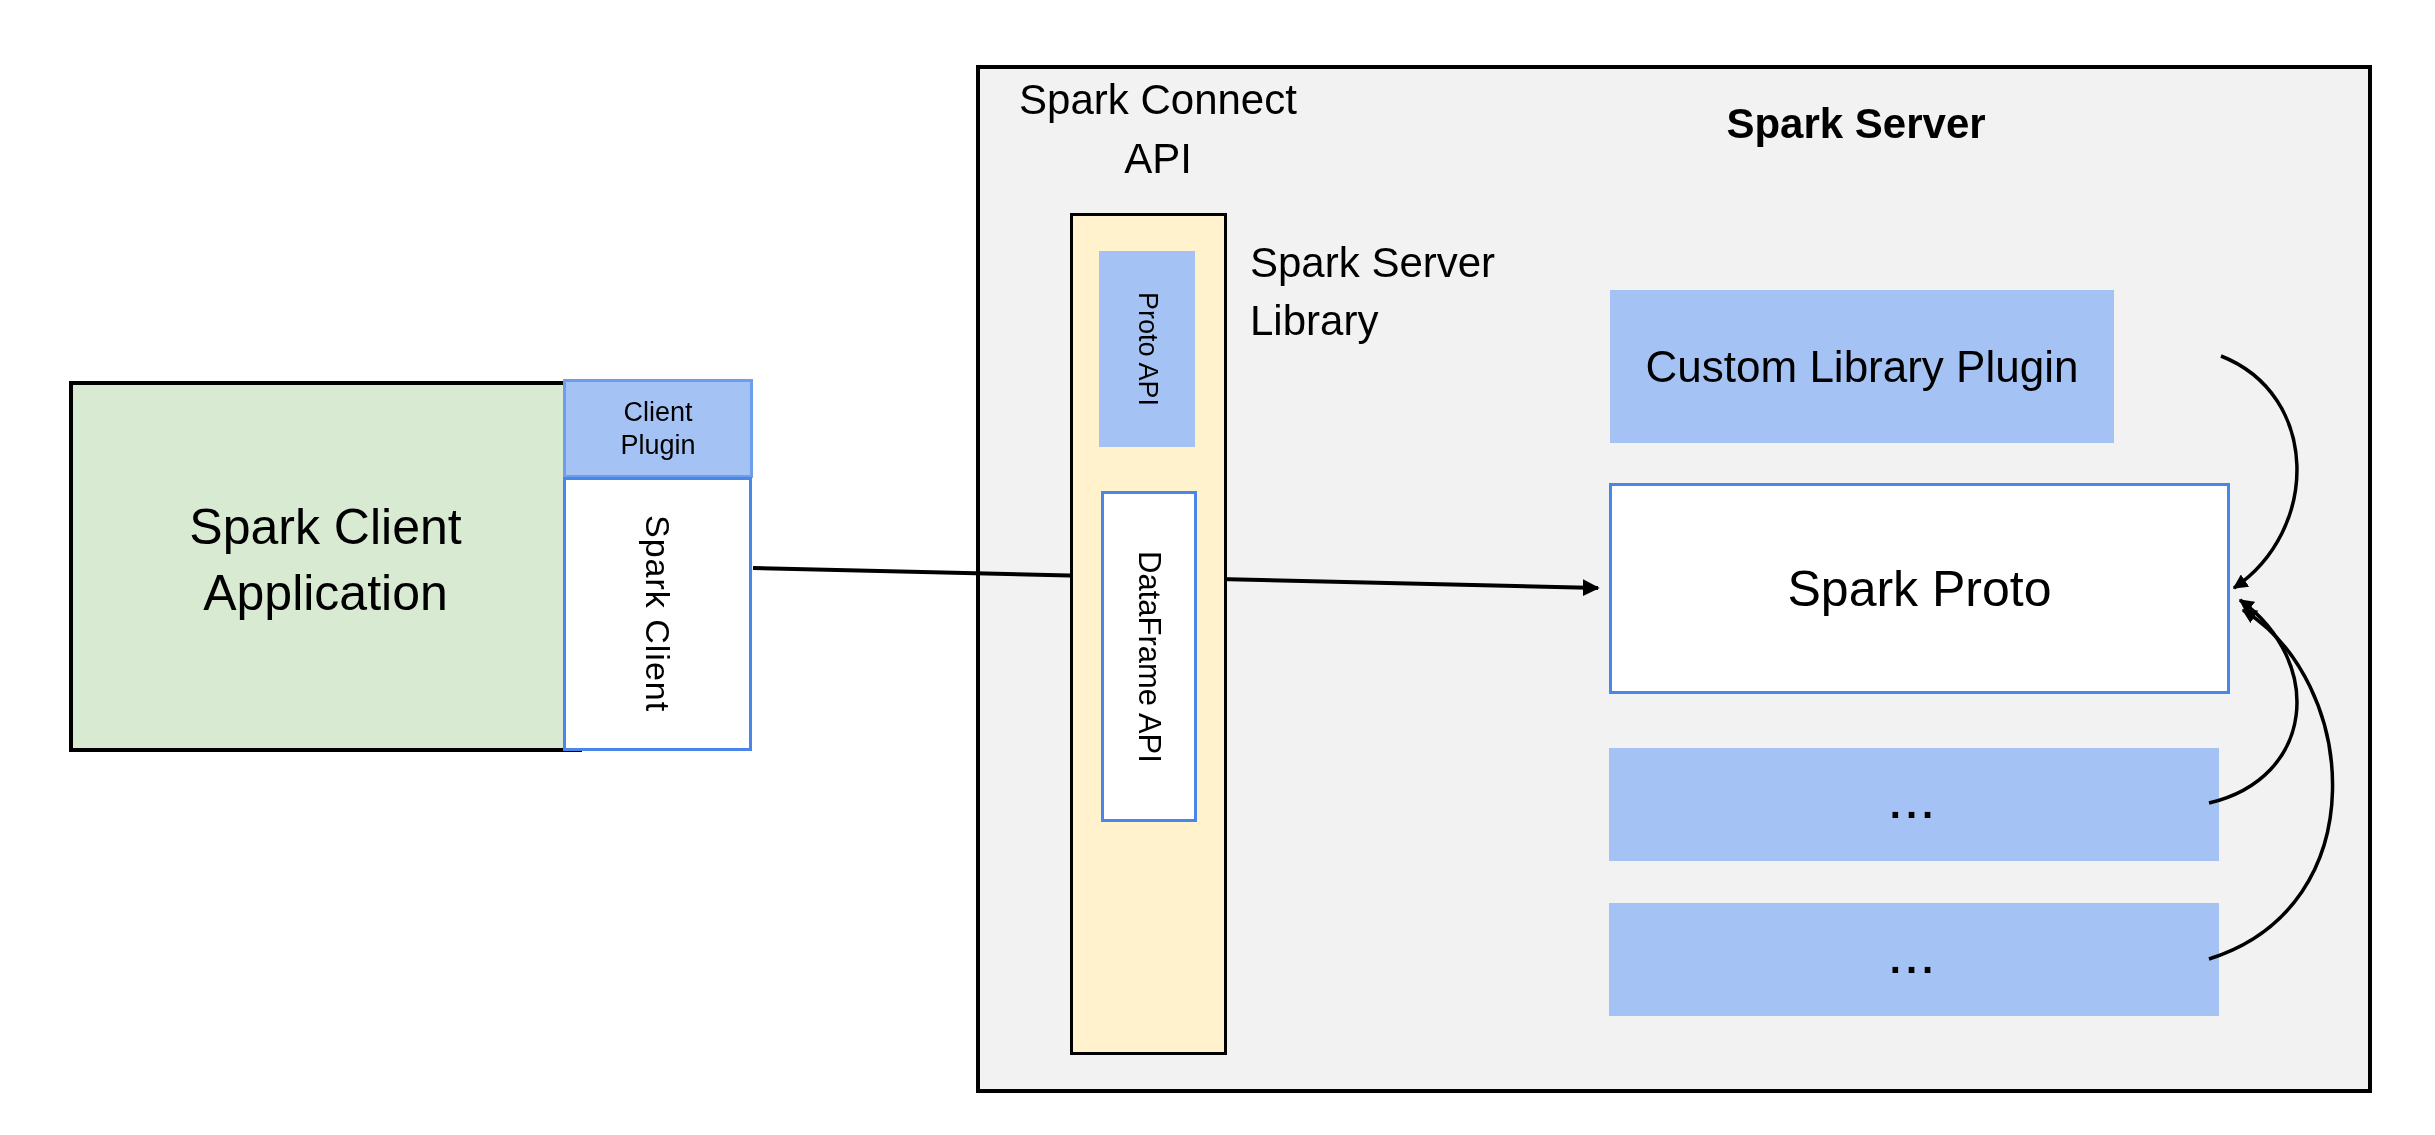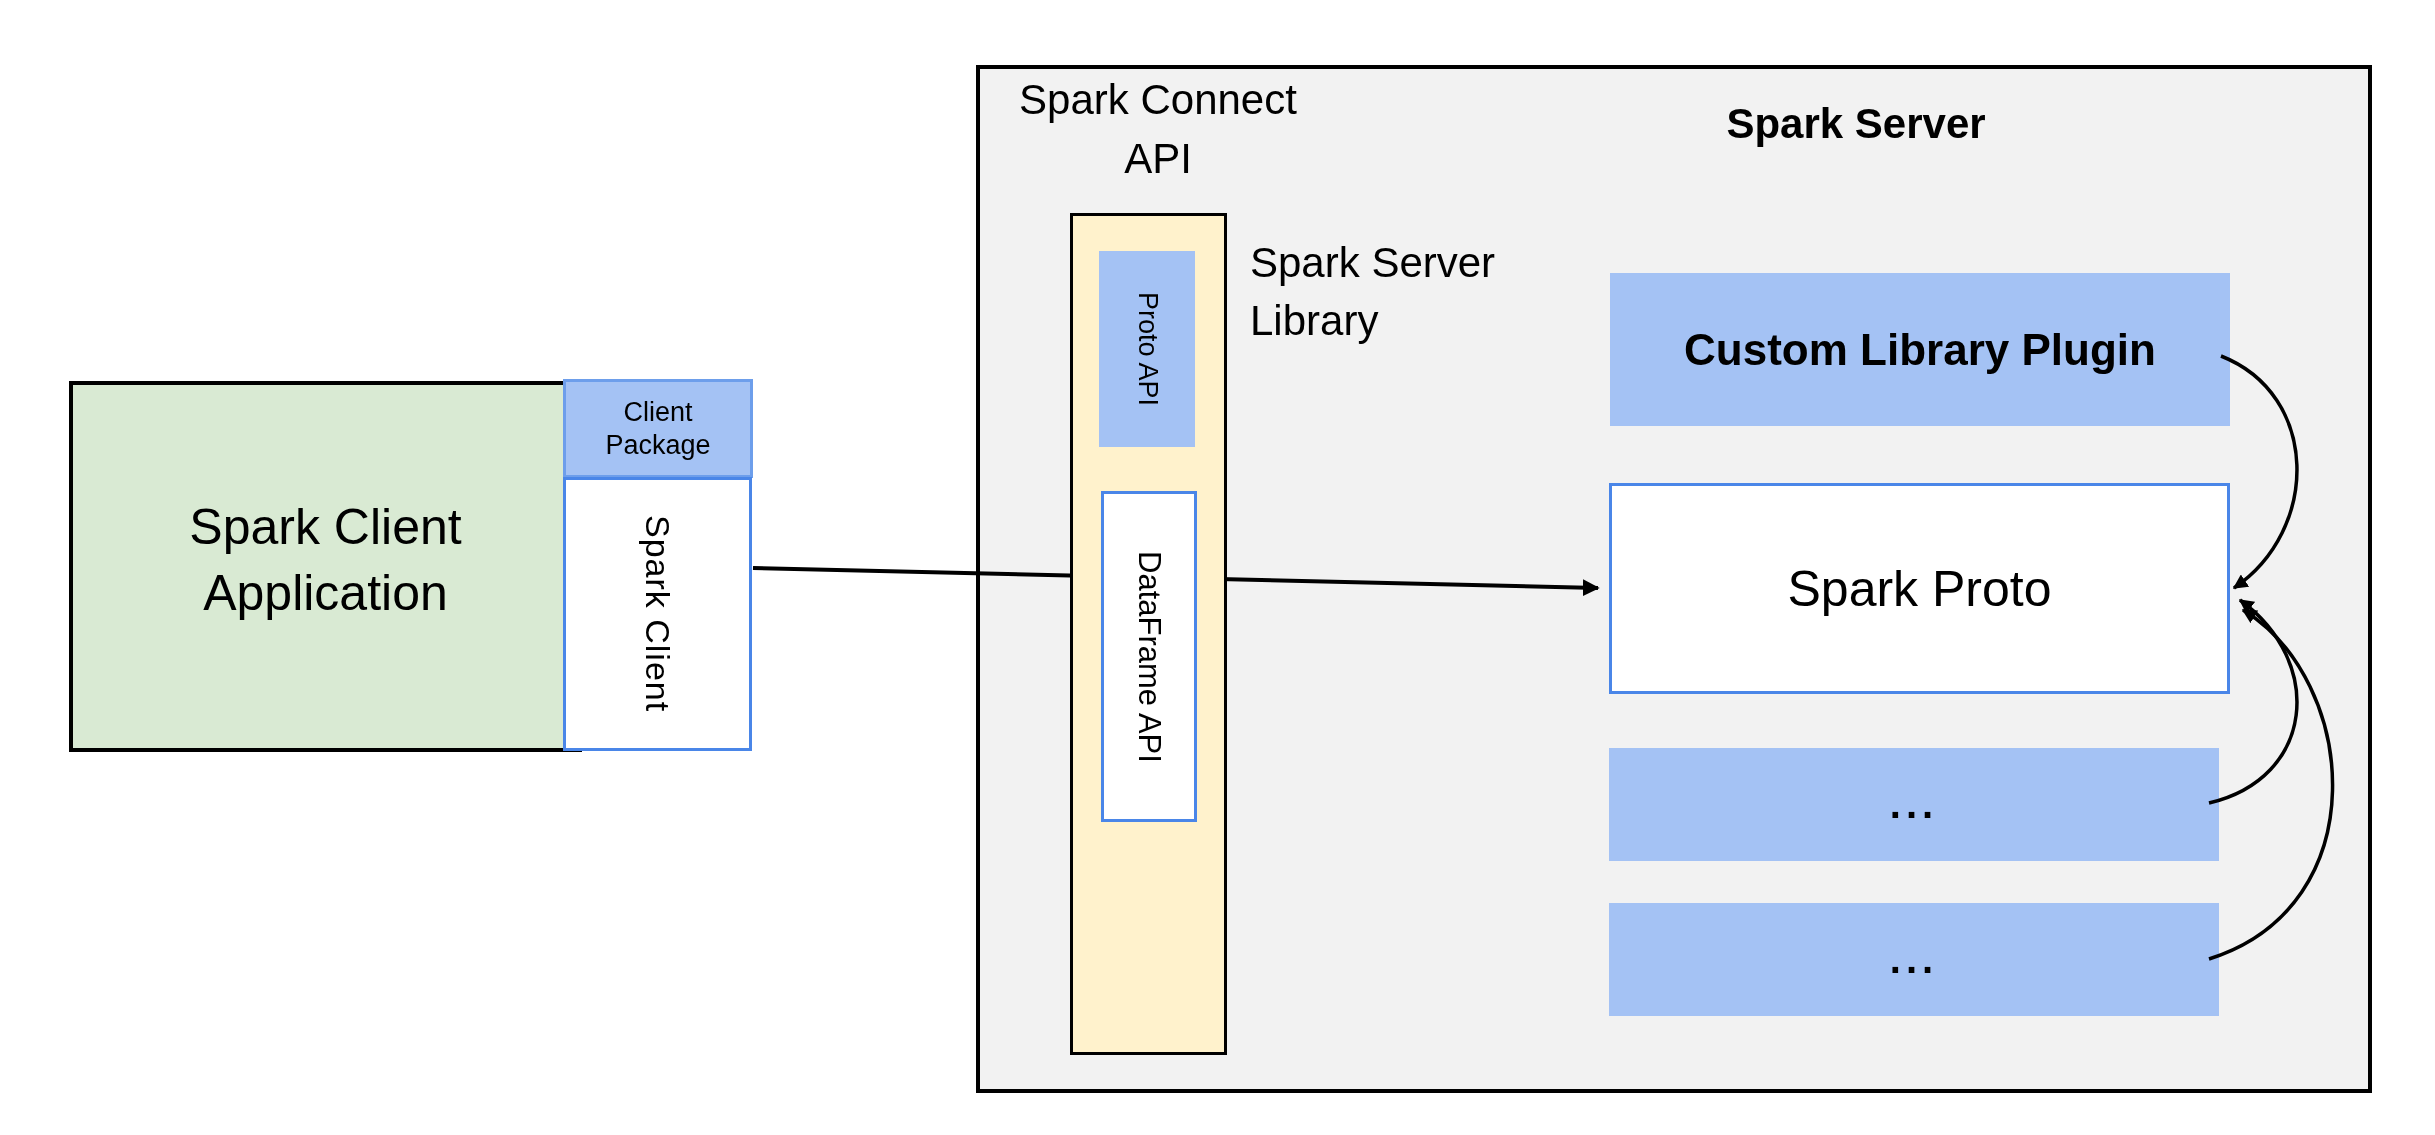--- a/index.html
+++ b/index.html
@@ -24,21 +24,21 @@
   #yellow-box{left:1070px;top:213px;width:157px;height:842px;background:#fff2cc;border:3px solid #000;z-index:3;}
 
   
   #client-package-box{left:563px;top:379px;width:190px;height:99px;background:#a4c2f4;border:3px solid #6d9eeb;z-index:4;font-size:27px;line-height:33px;}
   #spark-client-box{left:563px;top:477px;width:189px;height:274px;background:#fff;border:3px solid #4a86e8;z-index:4;}
   #spark-client-box .vtext{font-size:34px;letter-spacing:1px;}
   #proto-api-box{left:1099px;top:251px;width:96px;height:196px;background:#a4c2f4;z-index:4;}
   #proto-api-box .vtext{font-size:27px;}
   #dataframe-api-box{left:1101px;top:491px;width:96px;height:331px;background:#fff;border:3px solid #4a86e8;z-index:4;}
   #dataframe-api-box .vtext{font-size:31px;}
-  #plugin-box{left:1610px;top:273px;width:620px;height:153px;background:#a4c2f4;z-index:4;font-size:44px;font-weight:bold;}
+  #plugin-box{left:1610px;top:290px;width:504px;height:153px;background:#a4c2f4;z-index:4;font-size:44px;}
   #core-box{left:1609px;top:483px;width:621px;height:211px;background:#fff;border:3px solid #4a86e8;z-index:4;font-size:50px;}
   #more-box-1{left:1609px;top:748px;width:610px;height:113px;background:#a4c2f4;z-index:4;}
   #more-box-2{left:1609px;top:903px;width:610px;height:113px;background:#a4c2f4;z-index:4;}
   .dots{font-size:40px;font-weight:bold;letter-spacing:5px;}
 
   
   #connect-api-title{left:958px;top:70px;width:400px;font-size:42px;line-height:59px;text-align:center;z-index:5;}
   #server-title{left:1656px;top:100px;width:400px;font-size:42px;font-weight:bold;text-align:center;z-index:5;}
   #server-library-label{left:1250px;top:234px;width:400px;font-size:42px;line-height:58px;text-align:left;z-index:5;}
 
@@ -62,21 +62,21 @@
     <line x1="753" y1="568" x2="1598" y2="588" stroke="#000" stroke-width="4" marker-end="url(#ah1)"></line>
   </svg>
 
   <div class="abs pre" id="client-app-label">Spark Client
 Application</div>
 
   <div class="abs" id="yellow-box"></div>
 
   <div class="abs center-flex pre" id="client-package-box">
     <span>Client
-Package</span>
+Plugin</span>
   </div>
 
   <div class="abs center-flex" id="spark-client-box">
     <span class="vtext">Spark Client</span>
   </div>
 
   <div class="abs center-flex" id="proto-api-box">
     <span class="vtext">Proto API</span>
   </div>
 

